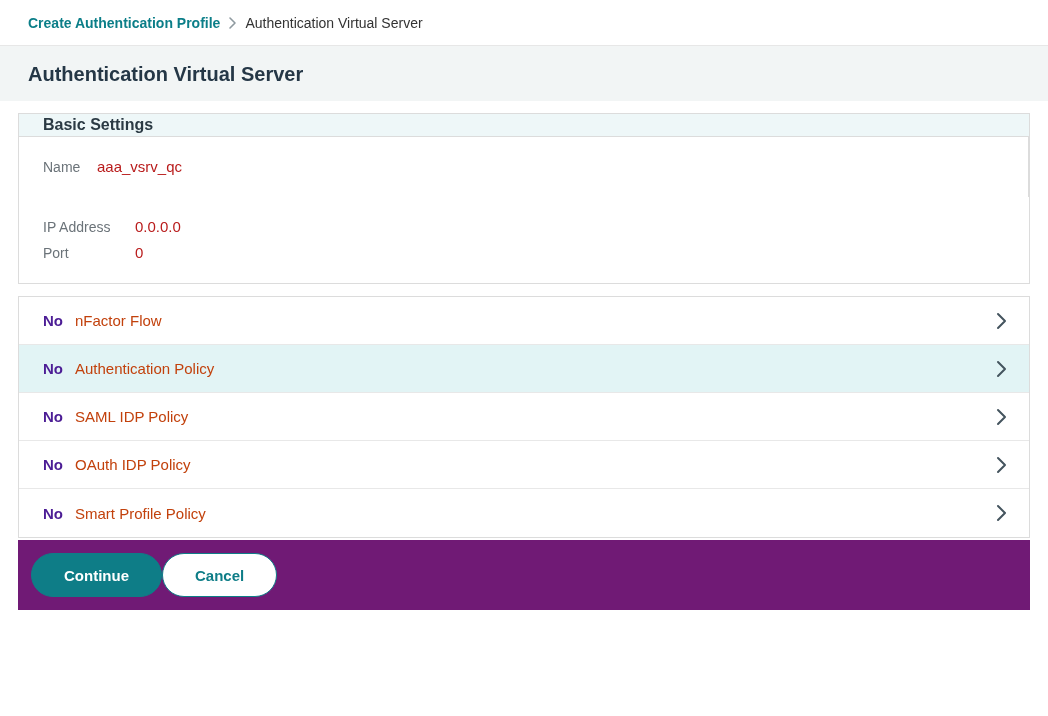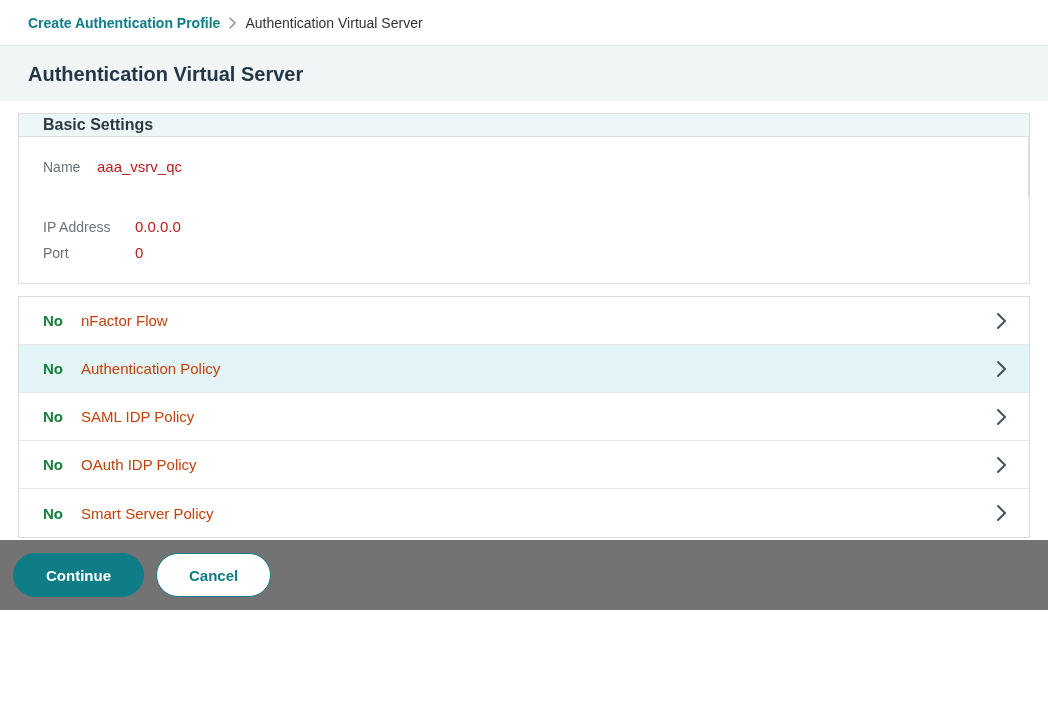--- a/index.html
+++ b/index.html
@@ -91,35 +91,35 @@
     height: 48px;
     padding: 0 22px 0 24px;
     border-bottom: 1px solid #e8e8e8;
     font-size: 15px;
     cursor: pointer;
     background: #ffffff;
   }
   .policy-row:last-child { border-bottom: none; }
   .policy-row.highlighted { background: #e2f4f5; }
   .policy-prefix {
-    color: #15803d;
-    font-weight: 700;
-    margin-right: 18px;
+    color: #4c1d95;
+    font-weight: 700;
+    margin-right: 12px;
   }
   .policy-label { color: #c2410c; text-align: center; }
   .chevron { margin-left: auto; display: inline-flex; align-items: center; }
 
   
   .action-bar {
-    margin: 2px 0 0;
-    background: #737373;
+    margin: 2px 18px 0;
+    background: #701a75;
     padding: 13px;
     display: flex;
     align-items: center;
-    gap: 12px;
+    gap: 0;
   }
   .btn {
     height: 44px;
     border-radius: 22px;
     padding: 0 32px;
     font-size: 15px;
     font-weight: 700;
     font-family: "Liberation Sans", sans-serif;
     cursor: pointer;
   }
@@ -210,21 +210,21 @@
     <span class="policy-label">OAuth IDP Policy</span>
     <span class="chevron">
       <svg width="11" height="18" viewBox="0 0 11 18">
           <polyline points="2,2 9,9 2,16" fill="none" stroke="#44545e" stroke-width="2" stroke-linecap="round" stroke-linejoin="round"></polyline>
         </svg>
     </span>
   </div>
 
   <div class="policy-row">
     <span class="policy-prefix">No</span>
-    <span class="policy-label">Smart Server Policy</span>
+    <span class="policy-label">Smart Profile Policy</span>
     <span class="chevron">
       <svg width="11" height="18" viewBox="0 0 11 18">
           <polyline points="2,2 9,9 2,16" fill="none" stroke="#44545e" stroke-width="2" stroke-linecap="round" stroke-linejoin="round"></polyline>
         </svg>
     </span>
   </div>
 </div>
 
 <div class="action-bar">
   <button class="btn btn-primary">Continue</button>

